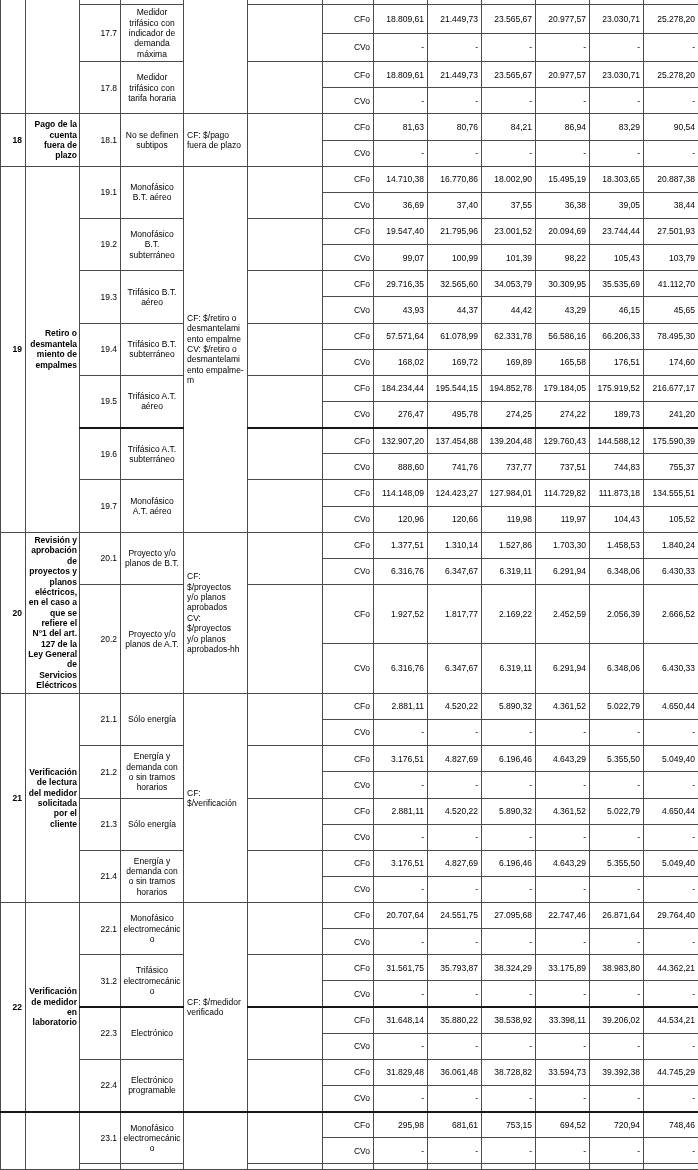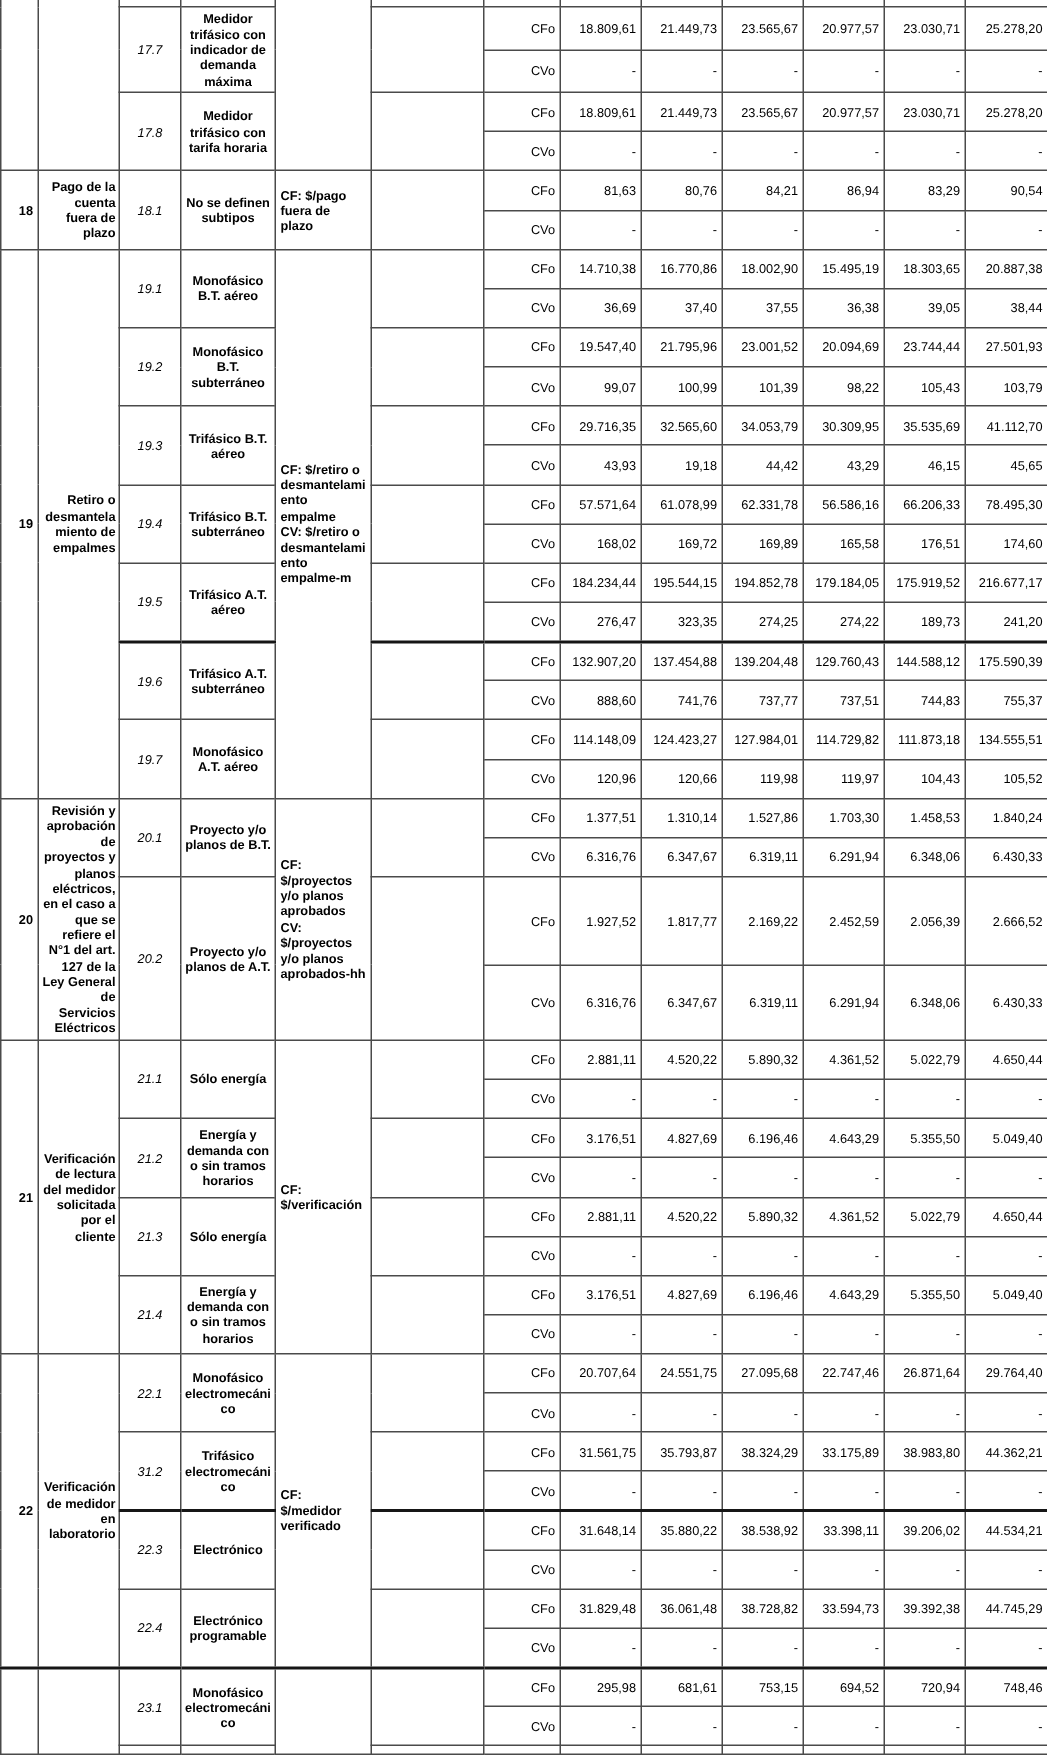--- a/index.html
+++ b/index.html
@@ -24,23 +24,23 @@
     padding:1px 3px;vertical-align:middle;
     overflow:hidden;word-wrap:break-word;
   }
   tr{height:26px;}
   tr.sliver{height:3px;}
   tr.sliver td{border-top:none;}
   tr.tall{height:50px;}
   tr.thick td{border-top:2px solid var(--grid-strong);}
   td.cA{font-weight:bold;text-align:right;}
   td.cB{font-weight:bold;text-align:right;overflow-wrap:anywhere;padding:2px 2px;}
-  td.cC{text-align:center;font-style:italic;}
-  td.cD{text-align:center;overflow-wrap:anywhere;padding:2px 2px;font-weight:bold;}
-  td.cE{text-align:left;white-space:pre-line;overflow-wrap:anywhere;padding:2px 3px;font-weight:bold;}
+  td.cC{text-align:right;}
+  td.cD{text-align:center;overflow-wrap:anywhere;padding:2px 2px;}
+  td.cE{text-align:left;white-space:pre-line;overflow-wrap:anywhere;padding:2px 3px;}
   td.cG{text-align:right;}
   td.num{text-align:right;padding-right:3px;}
 </style>
 </head>
 <body>
 
 <div class="page">
   <table class="tariff">
     <colgroup>
       <col style="width:25px">
@@ -193,21 +193,21 @@
           <td class="cN num">29.716,35</td>
           <td class="cN num">32.565,60</td>
           <td class="cN num">34.053,79</td>
           <td class="cN num">30.309,95</td>
           <td class="cN num">35.535,69</td>
           <td class="cN num">41.112,70</td>
         </tr>
         <tr>
           <td class="cG">CVo</td>
           <td class="cN num">43,93</td>
-          <td class="cN num">19,18</td>
+          <td class="cN num">44,37</td>
           <td class="cN num">44,42</td>
           <td class="cN num">43,29</td>
           <td class="cN num">46,15</td>
           <td class="cN num">45,65</td>
         </tr>
         <tr>
           <td class="cC" rowspan="2">19.4</td>
           <td class="cD" rowspan="2">Trifásico B.T. subterráneo</td>
           <td class="cF" rowspan="2"></td>
           <td class="cG">CFo</td>
@@ -235,21 +235,21 @@
           <td class="cN num">184.234,44</td>
           <td class="cN num">195.544,15</td>
           <td class="cN num">194.852,78</td>
           <td class="cN num">179.184,05</td>
           <td class="cN num">175.919,52</td>
           <td class="cN num">216.677,17</td>
         </tr>
         <tr>
           <td class="cG">CVo</td>
           <td class="cN num">276,47</td>
-          <td class="cN num">323,35</td>
+          <td class="cN num">495,78</td>
           <td class="cN num">274,25</td>
           <td class="cN num">274,22</td>
           <td class="cN num">189,73</td>
           <td class="cN num">241,20</td>
         </tr>
         <tr class="thick">
           <td class="cC" rowspan="2">19.6</td>
           <td class="cD" rowspan="2">Trifásico A.T. subterráneo</td>
           <td class="cF" rowspan="2"></td>
           <td class="cG">CFo</td>

